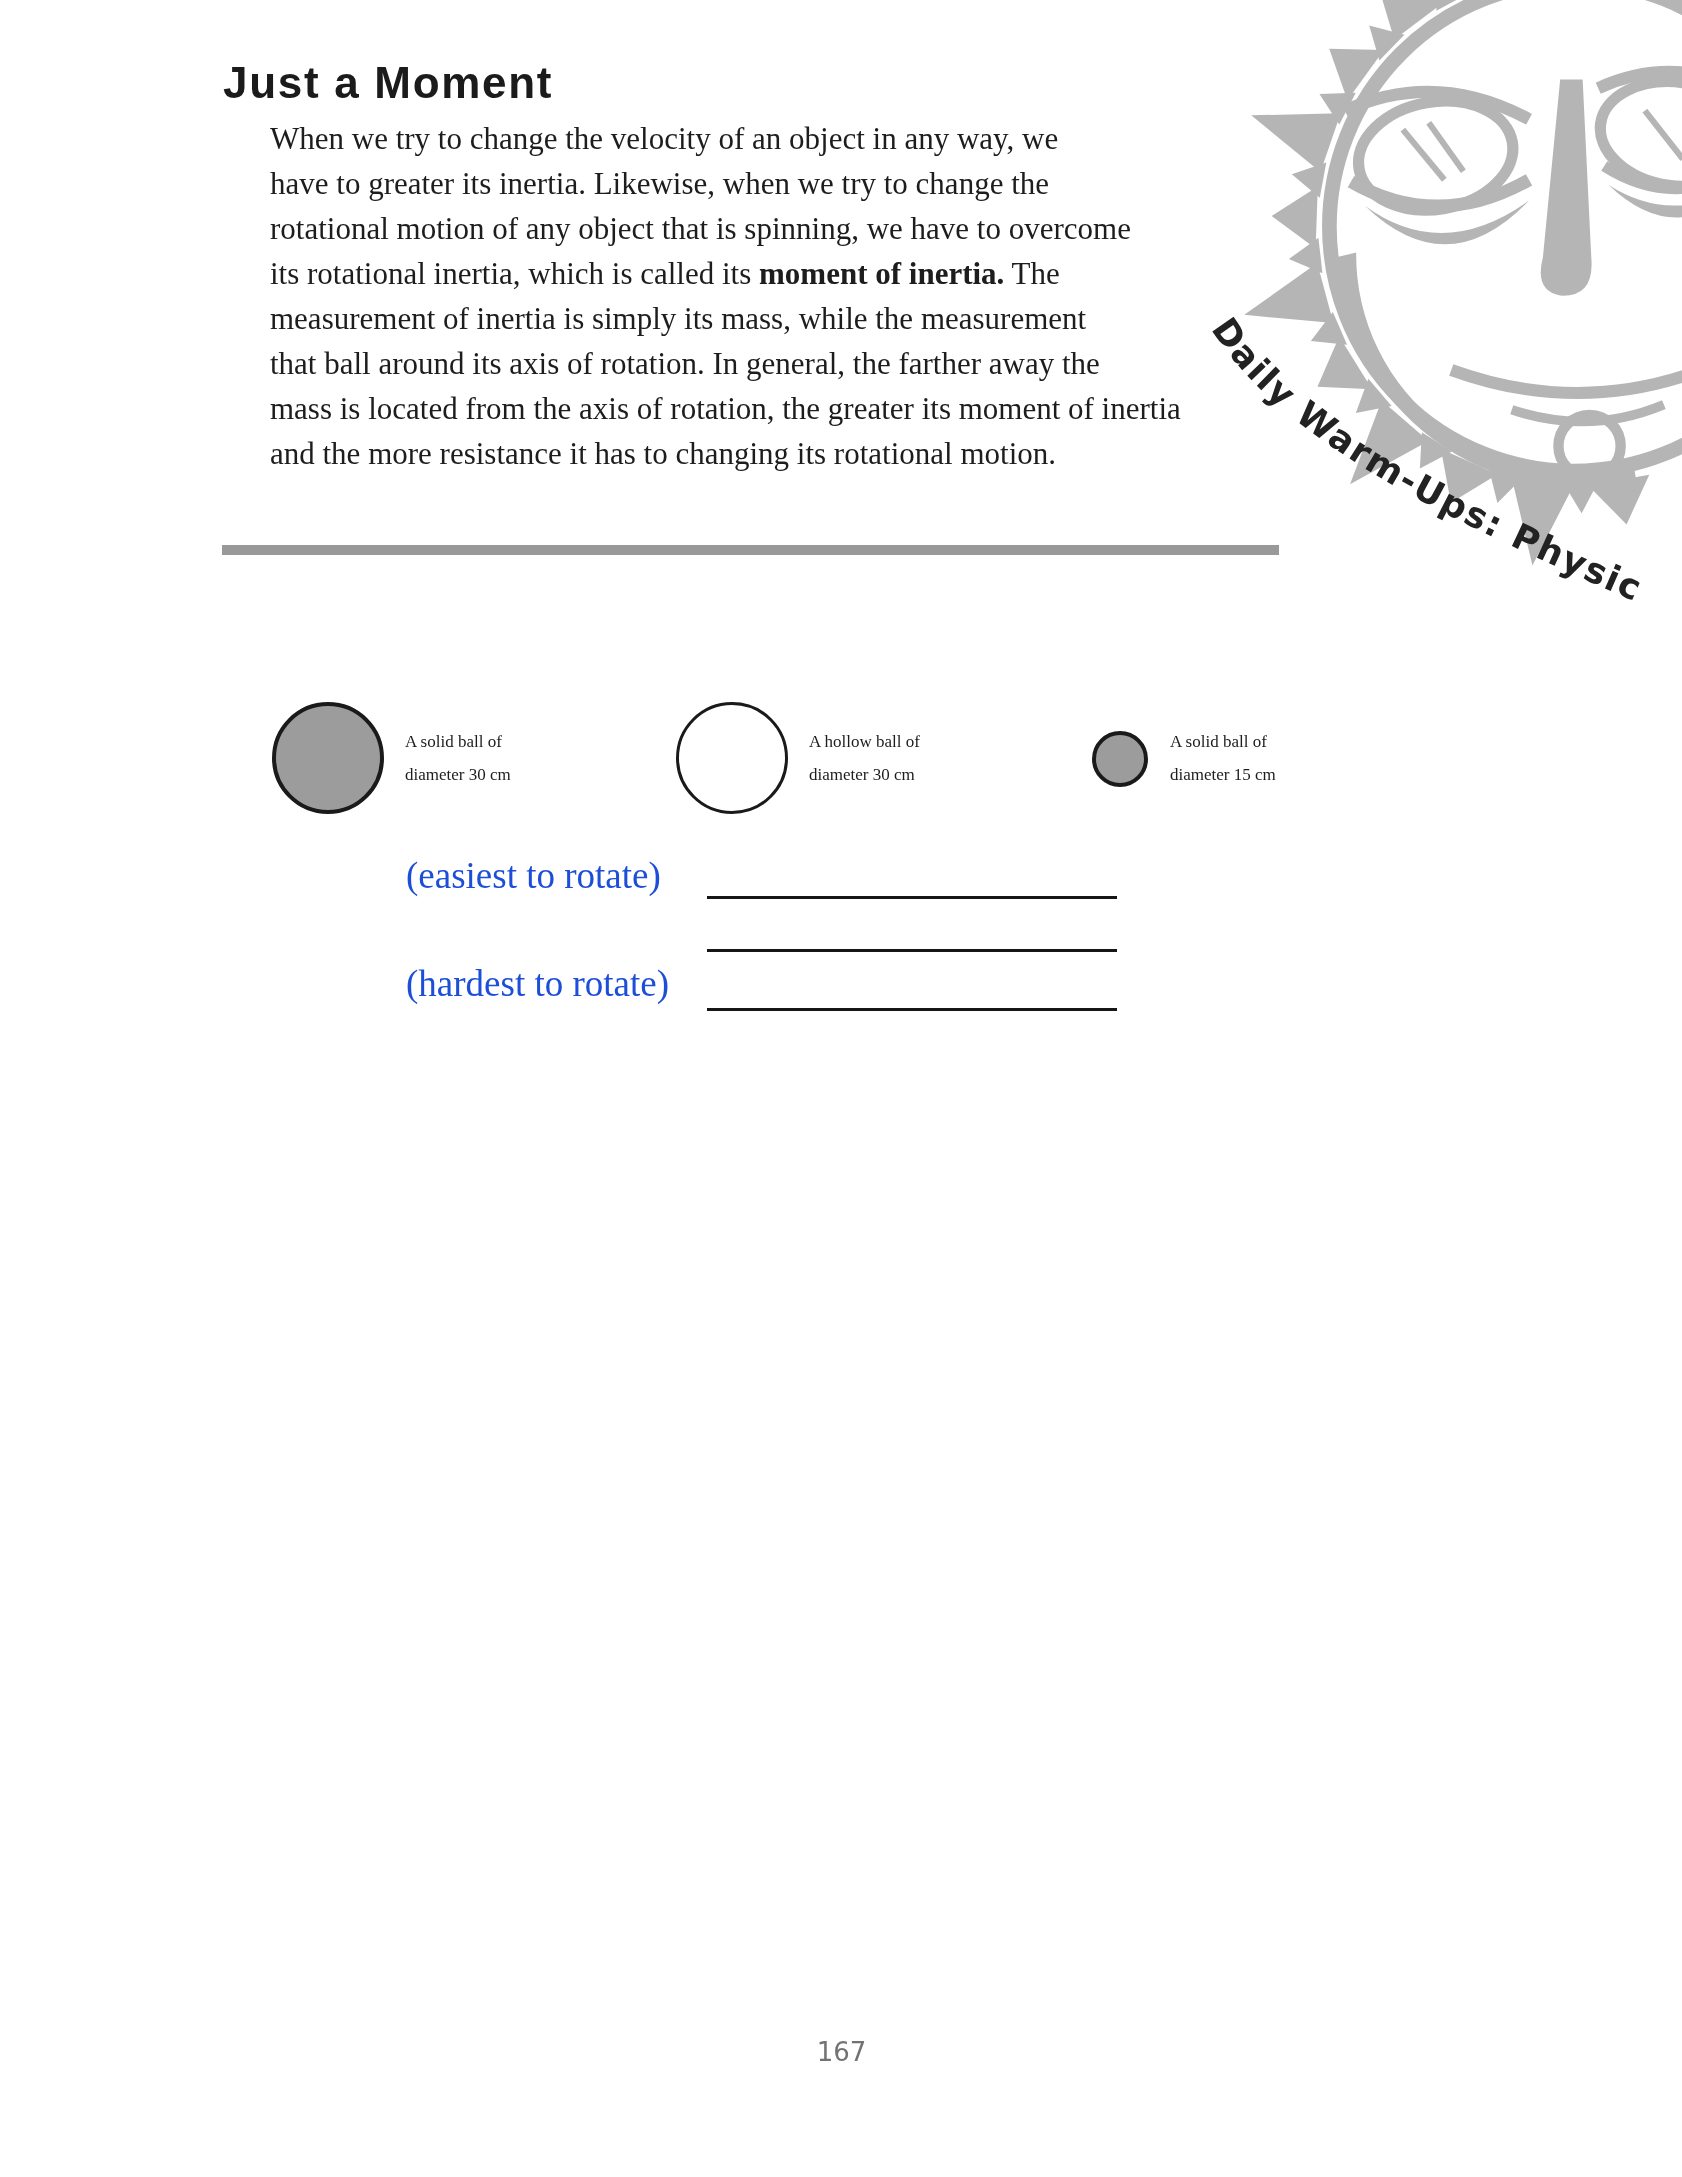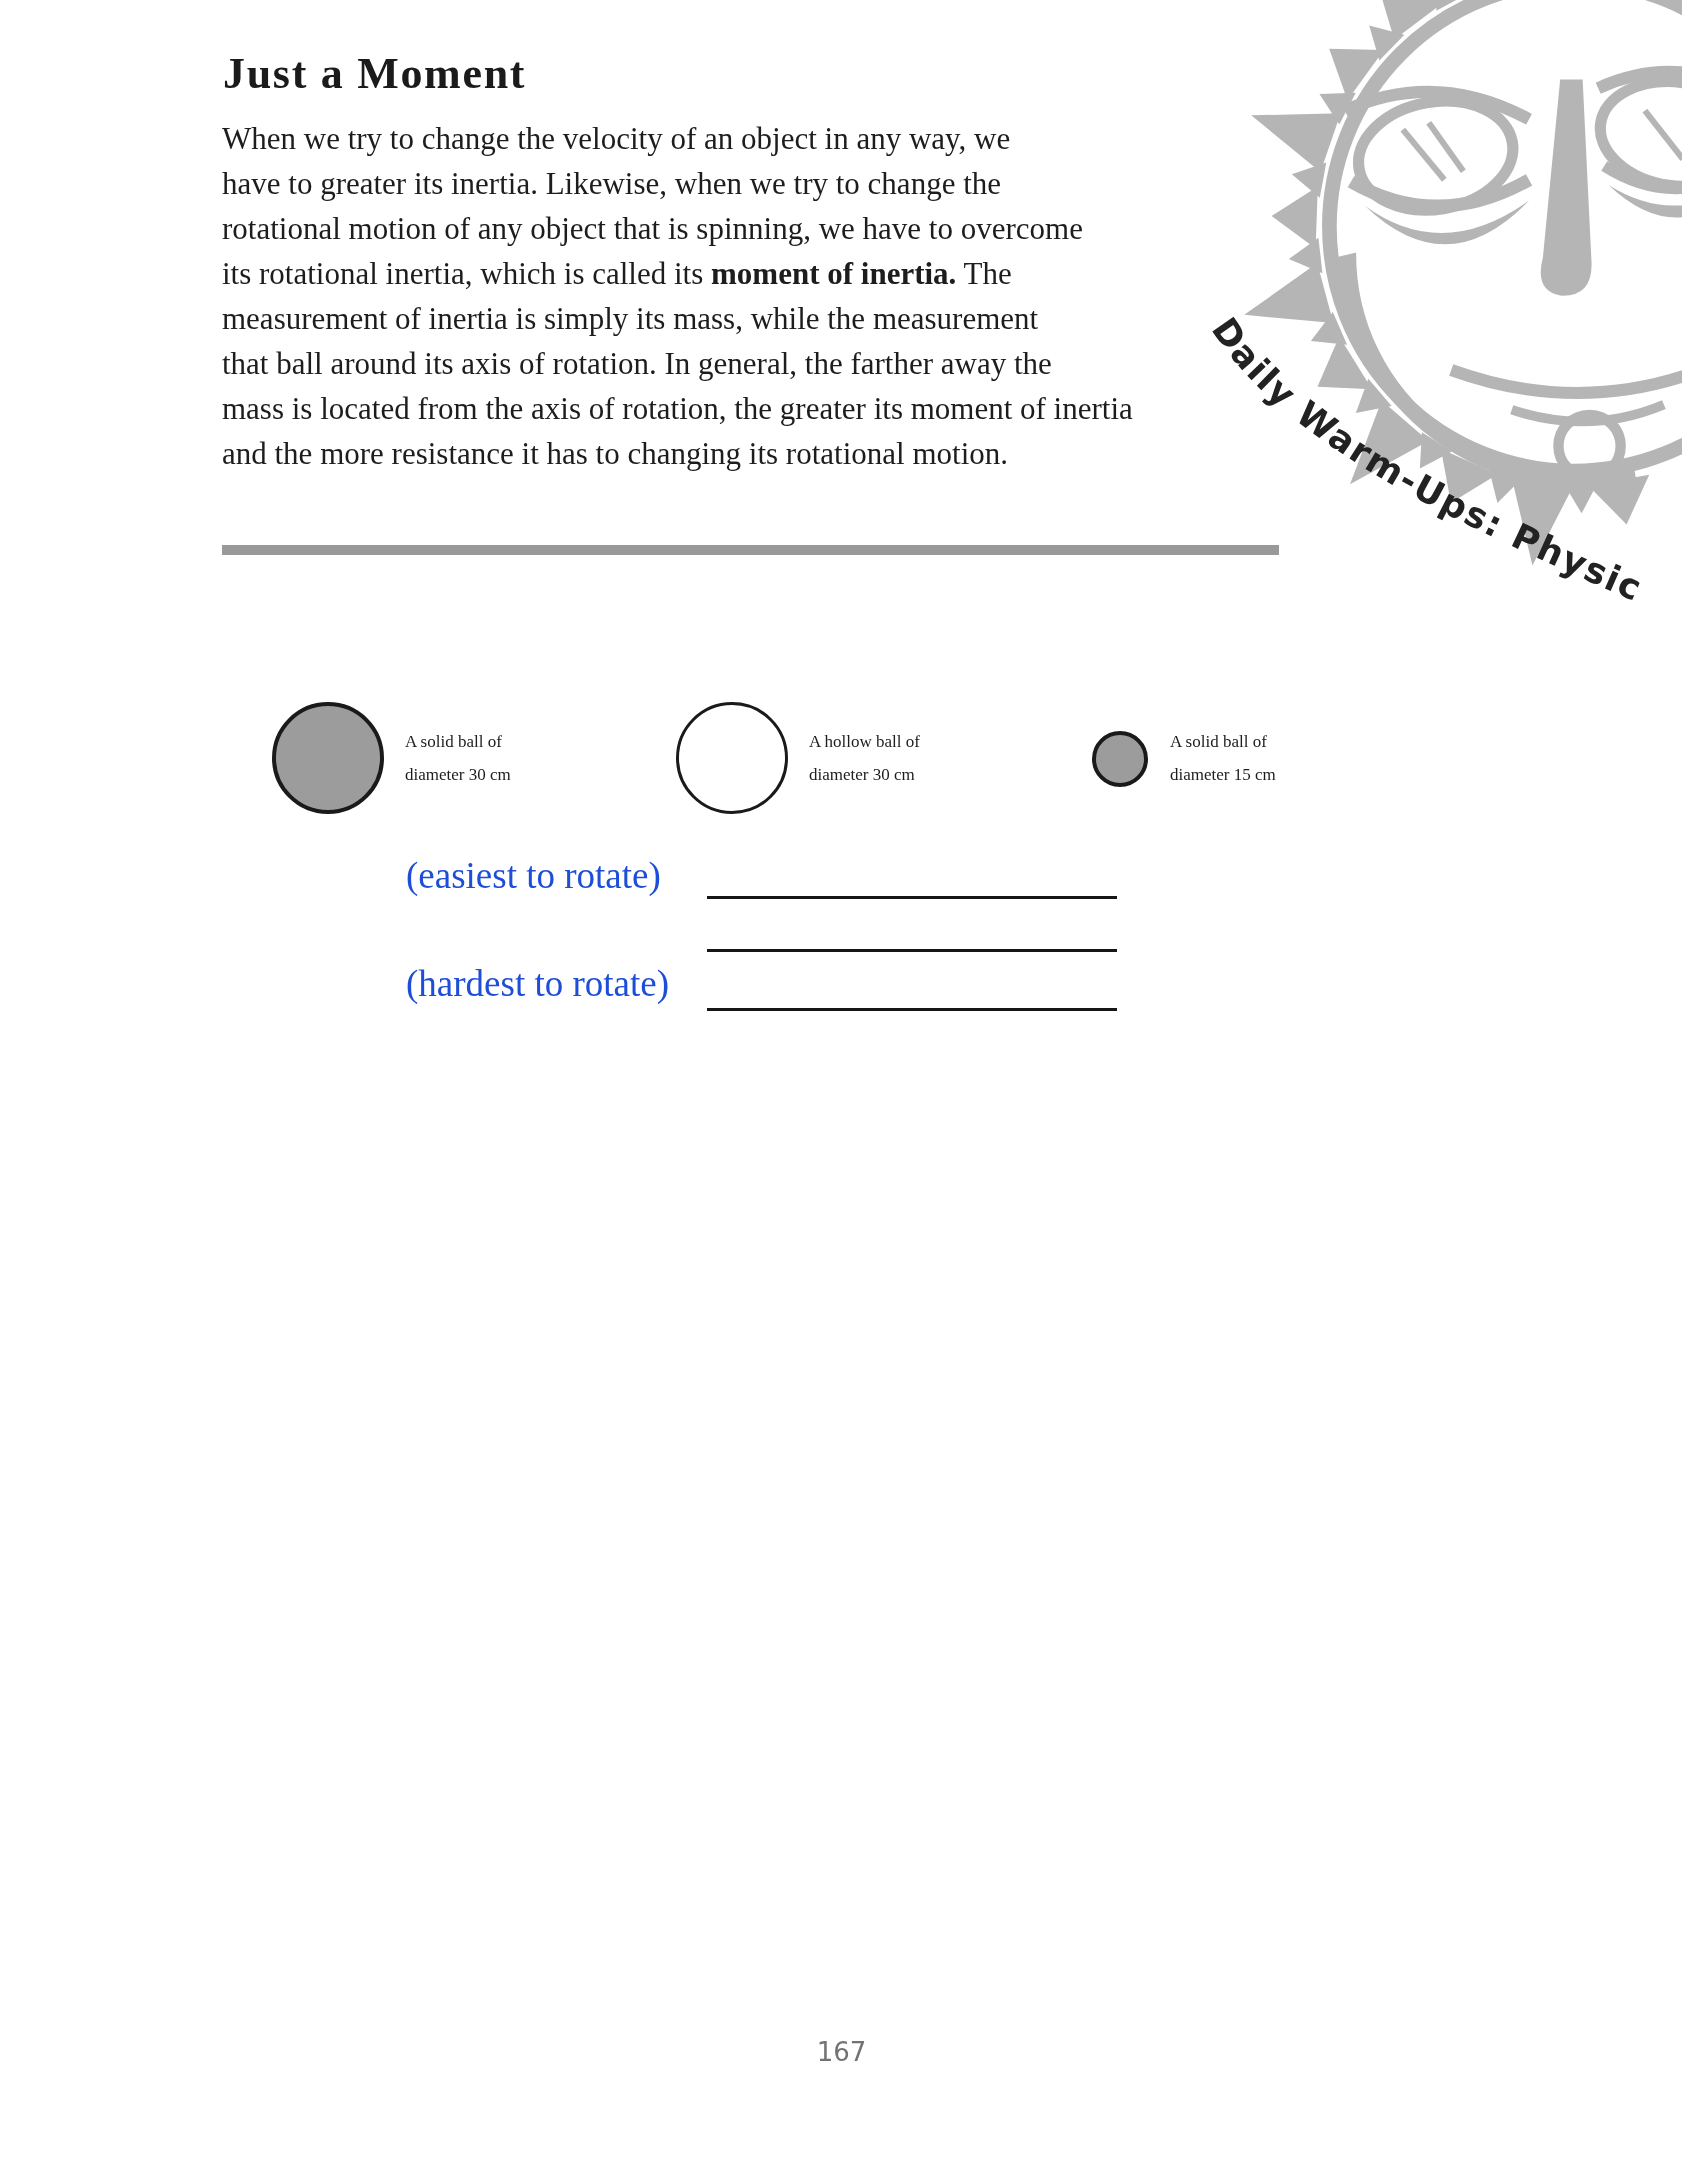--- a/index.html
+++ b/index.html
@@ -3,27 +3,27 @@
 <meta charset="utf-8">
 <style>
   html,body{margin:0;padding:0;background:#ffffff;}
   .page{
     position:relative;width:1683px;height:2177px;background:#ffffff;
     font-family:"Liberation Serif", serif;color:#1d1d1d;overflow:hidden;
   }
   .abs{position:absolute;}
   
   .title{
-    left:223px;top:48px;
-    font-family:Liberation Serif, serif;font-weight:bold;
+    left:223px;top:58px;
+    font-family:Liberation Sans, sans-serif;font-weight:bold;
     font-size:44px;letter-spacing:1.7px;color:#1b1b1b;
   }
   
   .intro{left:222px;top:116px;width:1038px;font-size:31px;line-height:45px;z-index:2;}
-  .intro .body-line{white-space:nowrap;}
+  .intro .body-line{white-space:nowrap;margin-left:48px;}
   
   .divider{left:222px;top:545px;width:1057px;height:9.5px;z-index:2;}
   
   .prompt{left:222px;top:581px;width:1055px;font-size:31px;line-height:45px;z-index:2;}
   .prompt .body-line{white-space:nowrap;}
   
   .ball{border-radius:50%;box-sizing:border-box;z-index:2;}
   .ball-1{left:272px;top:702px;width:112px;height:112px;border:4.3px solid #1a1a1a;}
   .ball-2{left:676px;top:702px;width:112px;height:112px;border:3.5px solid #1a1a1a;background:#ffffff;}
   .ball-3{left:1092px;top:731px;width:56px;height:56px;border:4.3px solid #1a1a1a;}

